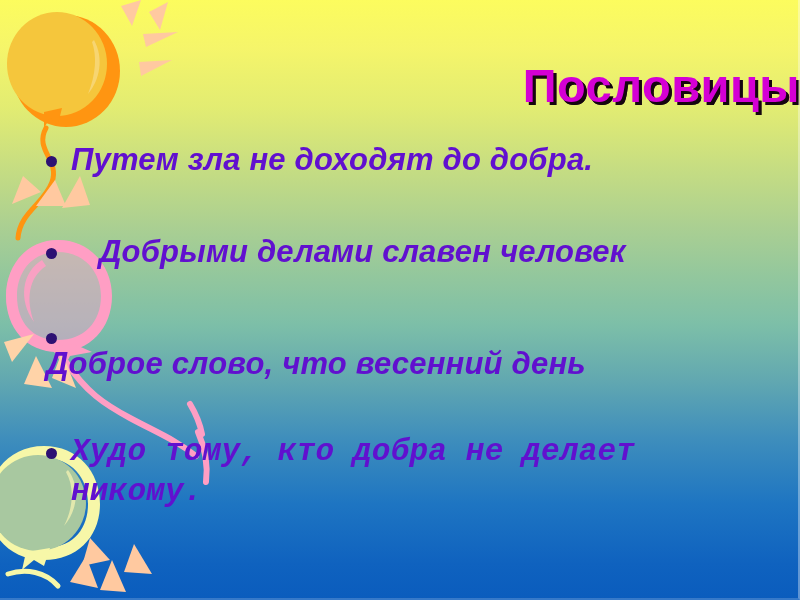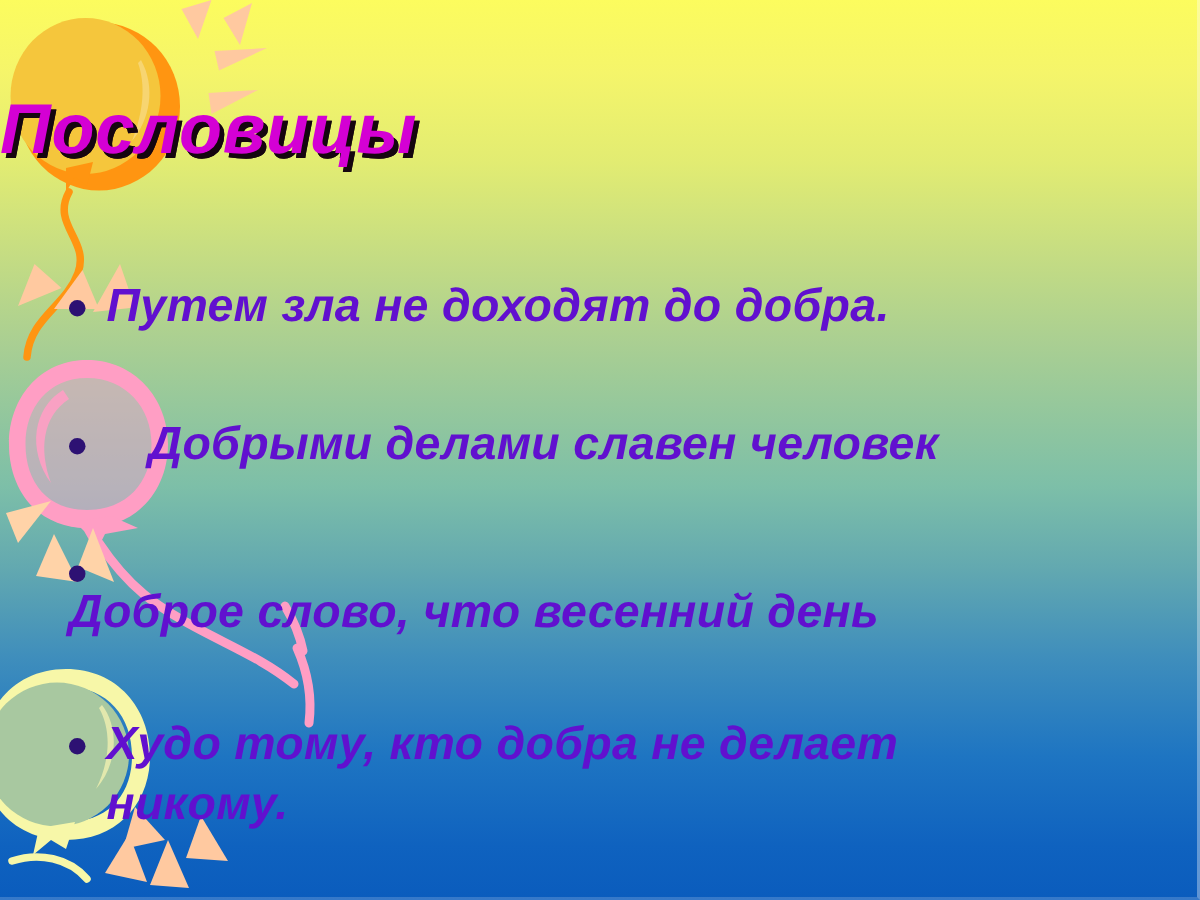--- a/index.html
+++ b/index.html
@@ -57,23 +57,22 @@
     width: 800px;
     height: 600px;
   }
 
   
   .title {
     position: absolute;
     top: 58px;
     left: 0;
     width: 800px;
-    text-align: left;
+    text-align: right;
     font-size: 47px;
-    font-style: italic;
     font-weight: bold;
     letter-spacing: 0.5px;
     color: #d400d4;
     text-shadow: 3px 3px 0 #15060f, 3px 3px 0 #15060f;
     white-space: nowrap;
   }
 
   
   .bullets {
     position: absolute;
@@ -83,20 +82,21 @@
   }
 
   .bullet-row {
     display: flex;
     align-items: flex-start;
     margin-bottom: 48px;
   }
 
   .bullet-row:last-child {
     margin-bottom: 11px;
+    font-family: Liberation Mono, monospace;
   }
 
   .bullet-dot {
     flex: 0 0 auto;
     width: 11px;
     height: 11px;
     border-radius: 50%;
     background: #2d1173;
     margin-top: 16px;
     margin-right: 14px;
@@ -105,21 +105,21 @@
   .bullet-text {
     font-size: 31px;
     font-style: italic;
     font-weight: bold;
     color: #6110cf;
     line-height: 1.30;
     letter-spacing: 0.2px;
   }
 
   
-  .row-0 { margin-bottom: 52px; margin-top: 44px; }
+  .row-0 { margin-bottom: 52px; }
   .row-1 { margin-bottom: 44px; gap: 28px; }
   .row-2 { margin-bottom: 48px; flex-direction: column; }
 </style>
 </head>
 <body>
 
 <div id="slide">
 
   <div class="decor-layer">
     <svg class="decor-svg" viewBox="0 0 800 600" xmlns="http://www.w3.org/2000/svg">

